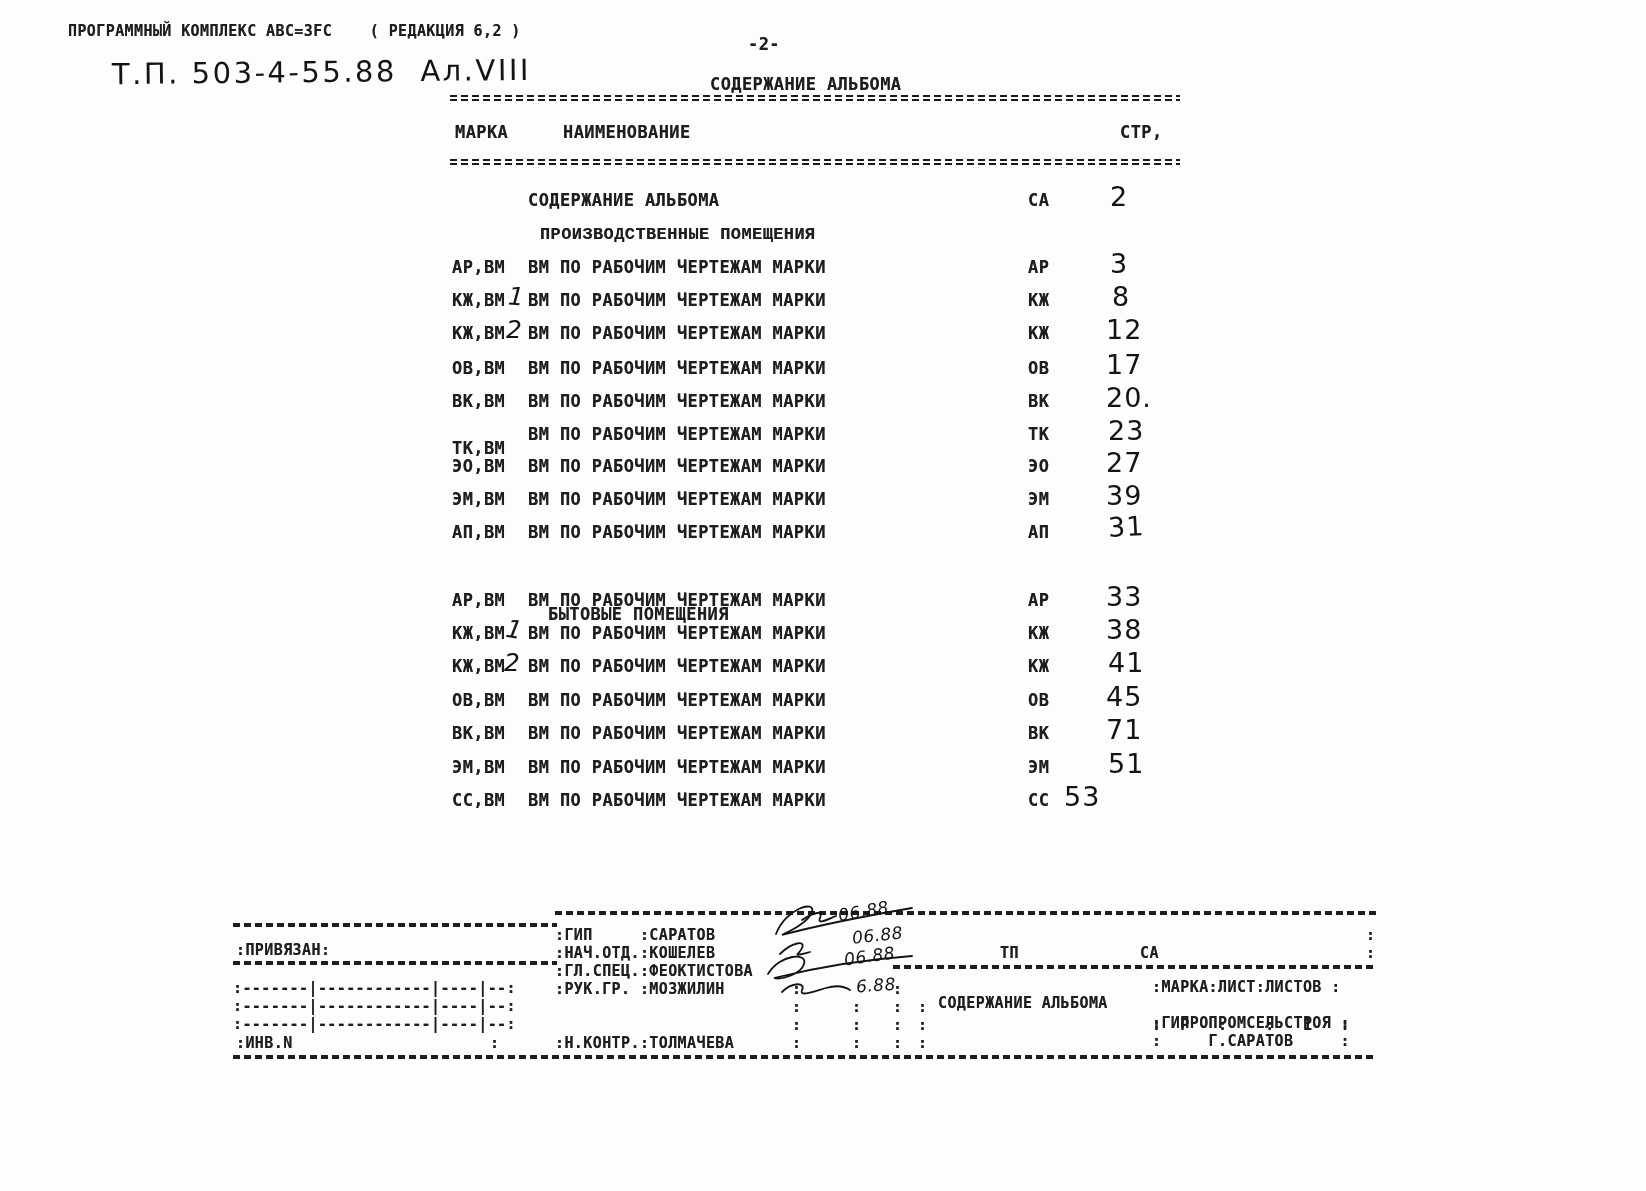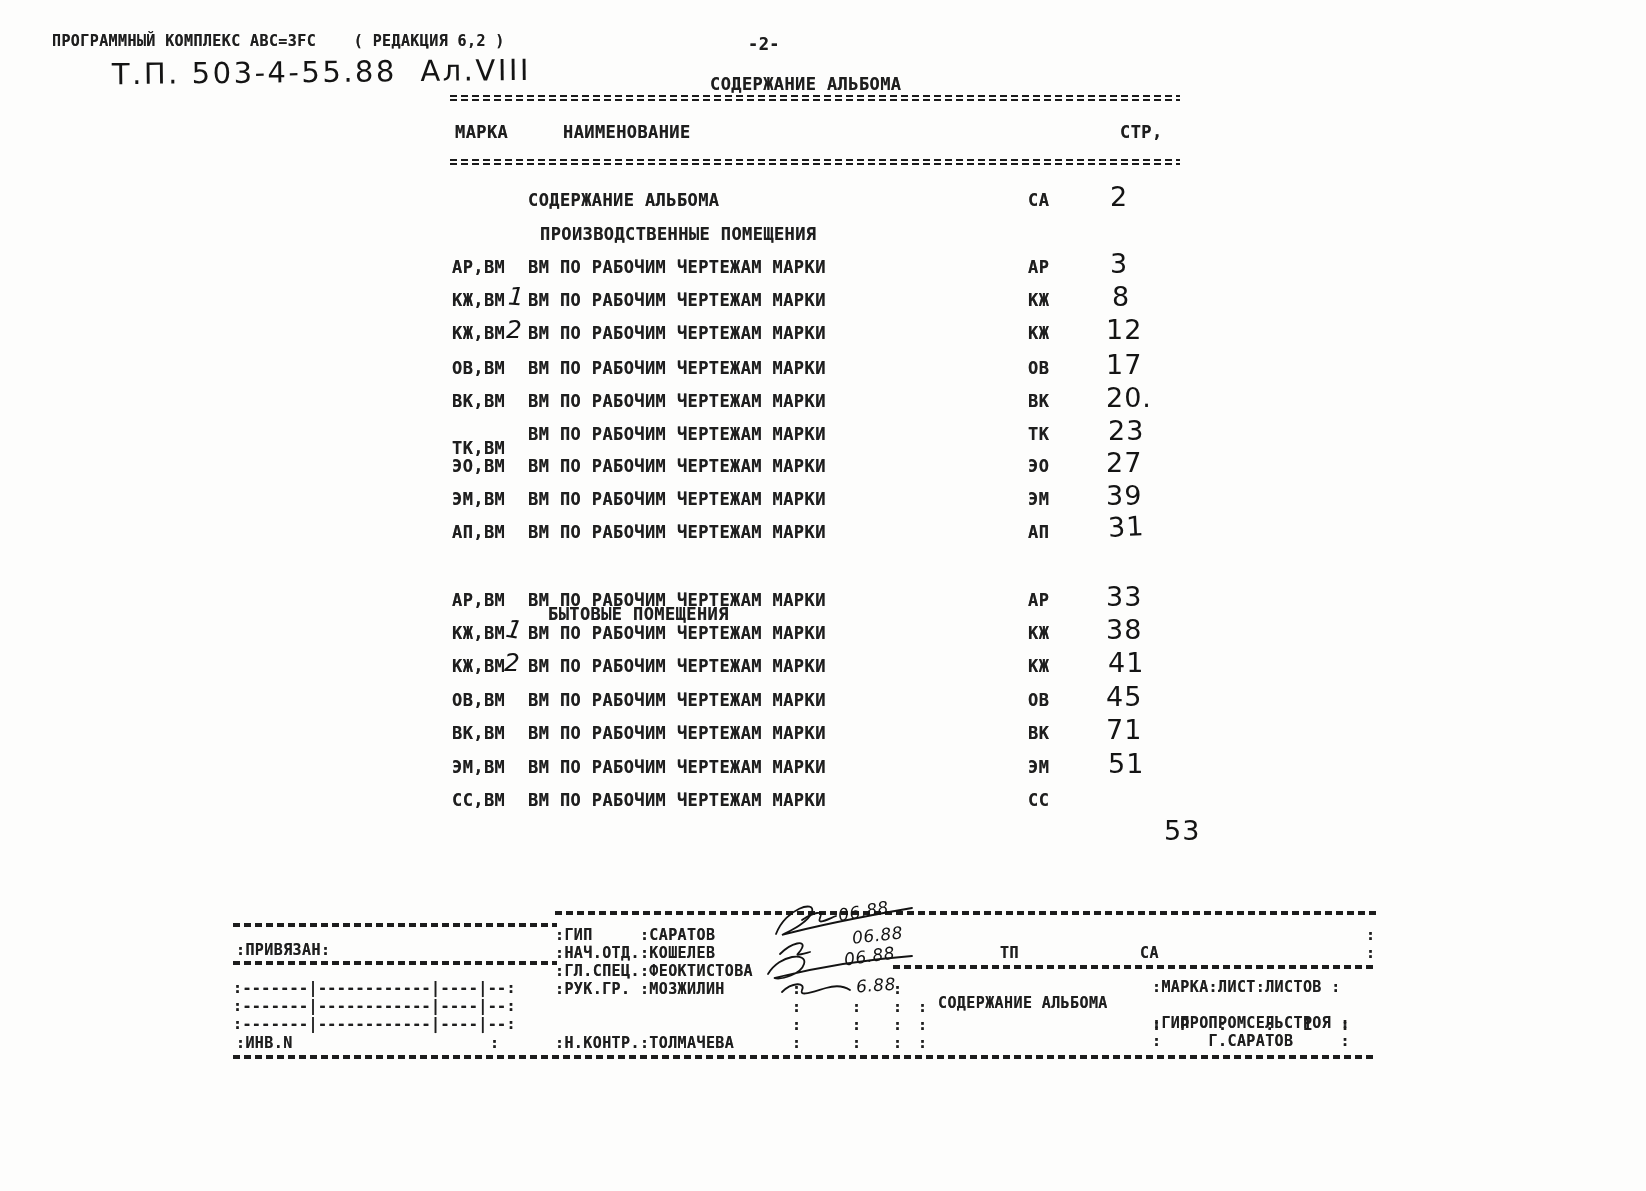--- a/index.html
+++ b/index.html
@@ -48,36 +48,36 @@
     background-repeat:no-repeat,no-repeat;
   }
   .sig{position:absolute;}
   .sig path{stroke:#131313;stroke-width:1.8;fill:none;stroke-linecap:round;}
 </style>
 </head>
 <body>
 
 <div class="page">
 
-  <span class="mono small" style="left:52px;top:24px;margin-top:10px;">ПРОГРАММНЫЙ КОМПЛЕКС АВС=3FC    ( РЕДАКЦИЯ 6,2 )</span>
+  <span class="mono small" style="left:68px;top:24px;">ПРОГРАММНЫЙ КОМПЛЕКС АВС=3FC    ( РЕДАКЦИЯ 6,2 )</span>
   <span class="mono" style="left:748px;top:36px;">-2-</span>
   <span class="hand hand-code" style="left:112px;top:58px;">Т.П. 503-4-55.88  Ал.VIII</span>
   <span class="mono" style="left:710px;top:76px;">СОДЕРЖАНИЕ АЛЬБОМА</span>
 
   <div class="dl2" style="left:450px;top:95px;width:730px;"></div>
   <span class="mono" style="left:455px;top:124px;">МАРКА</span>
   <span class="mono" style="left:563px;top:124px;">НАИМЕНОВАНИЕ</span>
   <span class="mono" style="left:1120px;top:124px;text-align:right;">СТР,</span>
   <div class="dl2" style="left:450px;top:159px;width:730px;"></div>
 
   <span class="mono" style="left:528px;top:192px;">СОДЕРЖАНИЕ АЛЬБОМА</span>
   <span class="mono" style="left:1028px;top:192px;">СА</span>
   <span class="hand hand-pg" style="left:1110px;top:183px;">2</span>
 
-  <span class="mono" style="left:540px;top:226px;">ПРОИЗВОДСТВЕННЫЕ ПОМЕЩЕНИЯ</span>
+  <span class="mono" style="left:540px;top:226px;font-family:Liberation Mono, monospace;">ПРОИЗВОДСТВЕННЫЕ ПОМЕЩЕНИЯ</span>
 
   <span class="mono" style="left:452px;top:259px;">АР,ВМ</span>
   <span class="mono" style="left:528px;top:259px;">ВМ ПО РАБОЧИМ ЧЕРТЕЖАМ МАРКИ</span>
   <span class="mono" style="left:1028px;top:259px;">АР</span>
   <span class="hand hand-pg" style="left:1110px;top:250px;">3</span>
 
   <span class="mono" style="left:452px;top:292px;">КЖ,ВМ</span>
   <span class="hand hand-sfx" style="left:508px;top:284px;transform:rotate(4deg);">1</span>
   <span class="mono" style="left:528px;top:292px;">ВМ ПО РАБОЧИМ ЧЕРТЕЖАМ МАРКИ</span>
   <span class="mono" style="left:1028px;top:292px;">КЖ</span>
@@ -149,21 +149,21 @@
   <span class="hand hand-pg" style="left:1106px;top:716px;">71</span>
 
   <span class="mono" style="left:452px;top:759px;">ЭМ,ВМ</span>
   <span class="mono" style="left:528px;top:759px;">ВМ ПО РАБОЧИМ ЧЕРТЕЖАМ МАРКИ</span>
   <span class="mono" style="left:1028px;top:759px;">ЭМ</span>
   <span class="hand hand-pg" style="left:1108px;top:750px;">51</span>
 
   <span class="mono" style="left:452px;top:792px;">СС,ВМ</span>
   <span class="mono" style="left:528px;top:792px;">ВМ ПО РАБОЧИМ ЧЕРТЕЖАМ МАРКИ</span>
   <span class="mono" style="left:1028px;top:792px;">СС</span>
-  <span class="hand hand-pg" style="left:1164px;top:783px;margin-top:34px;">53</span>
+  <span class="hand hand-pg" style="left:1064px;top:783px;">53</span>
 
   <div class="dl" style="left:555px;top:911px;width:822px;"></div>
   <div class="dl" style="left:233px;top:923px;width:324px;"></div>
   <div class="dl" style="left:233px;top:961px;width:324px;"></div>
   <div class="dl" style="left:893px;top:965px;width:484px;"></div>
   <div class="dl" style="left:233px;top:1055px;width:1144px;"></div>
 
   <span class="mono small" style="left:236px;top:943px;">:ПРИВЯЗАН:</span>
   <span class="mono small" style="left:233px;top:981px;">:-------|------------|----|--:</span>
   <span class="mono small" style="left:233px;top:999px;">:-------|------------|----|--:</span>

